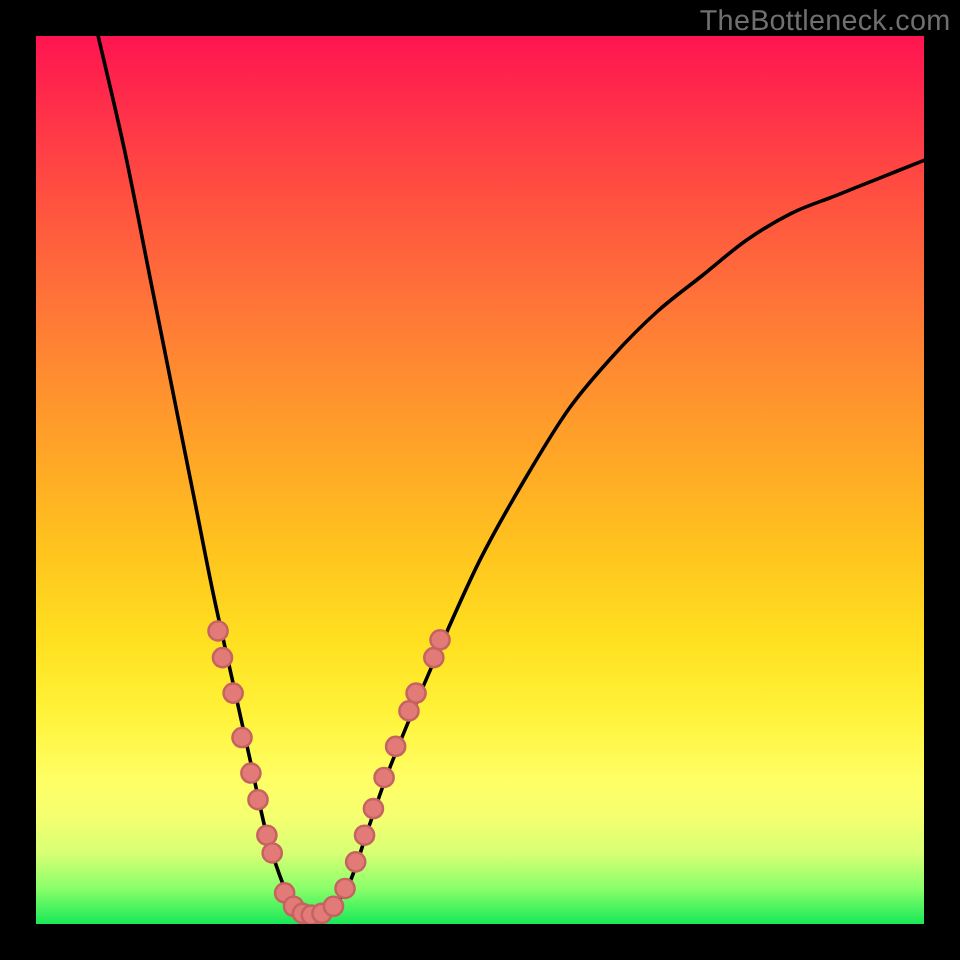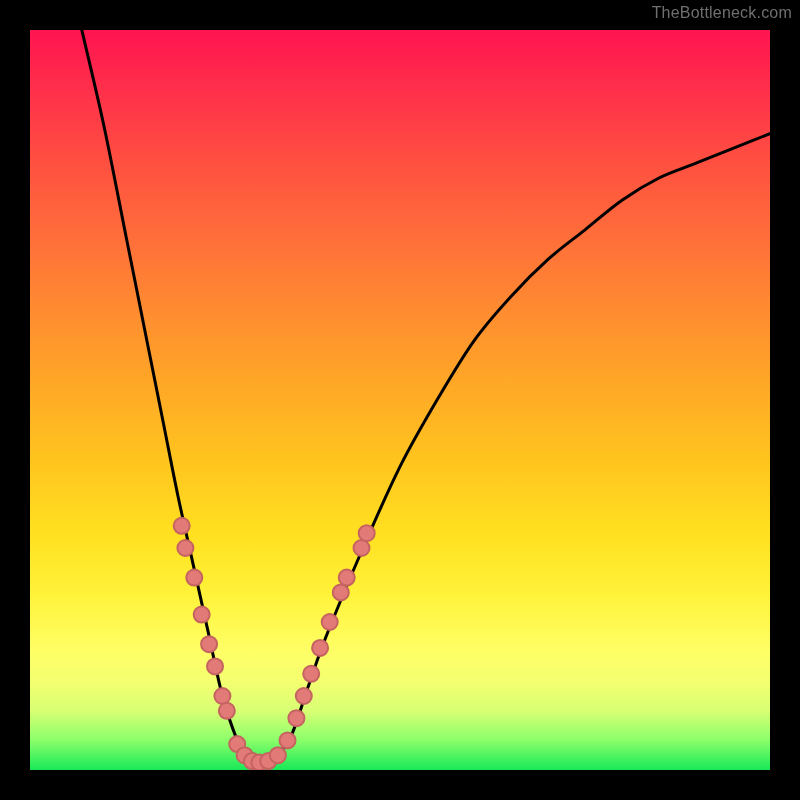--- a/index.html
+++ b/index.html
@@ -37,21 +37,21 @@
       #f4ff70 88%,
       #d8ff74 92%,
       #8aff6a 96%,
       #18e858 100%);
   }
   .watermark {
     position: absolute;
     top: 4px;
     right: 8px;
     color: #6f6f6f;
-    font-size: 16px;
+    font-size: 24px;
     font-weight: 500;
     letter-spacing: 0.2px;
   }
   svg.curve {
     position: absolute;
     left: 0;
     top: 0;
     width: 740px;
     height: 740px;
   }

